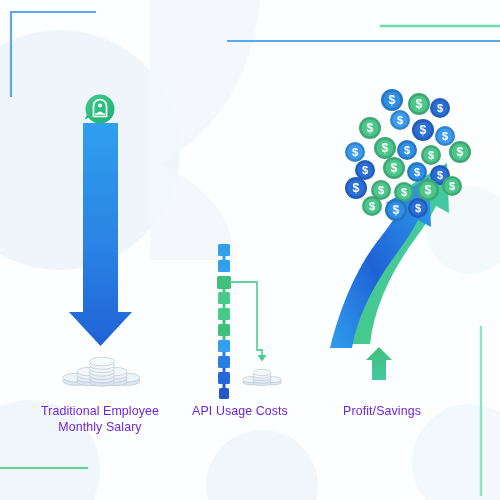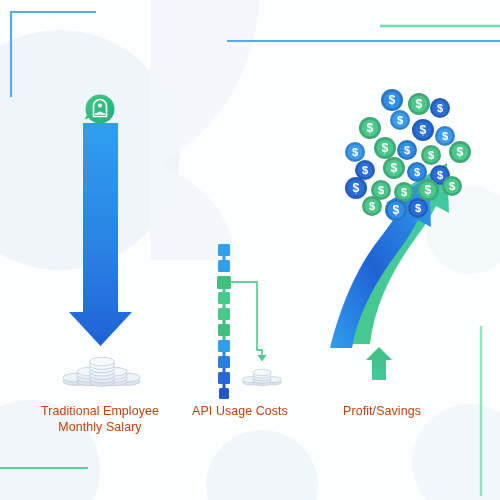--- a/index.html
+++ b/index.html
@@ -8,21 +8,21 @@
     background:#ffffff;
     font-family:"Liberation Sans", sans-serif;
     overflow:hidden;
   }
   #stage{position:relative;width:500px;height:500px;overflow:hidden;background:#fdfeff;}
   #bg{position:absolute;left:0;top:0;width:500px;height:500px;}
   #art{position:absolute;left:0;top:0;width:500px;height:500px;}
   .label{
     position:absolute;
     text-align:center;
-    color:#c2410c;
+    color:#6d28d9;
     font-size:12.4px;
     line-height:16px;
     letter-spacing:.1px;
     white-space:pre-line;
   }
   #label-0{left:18px;top:403px;width:164px;}
   #label-1{left:178px;top:403px;width:124px;}
   #label-2{left:312px;top:403px;width:140px;}
 </style>
 </head>

